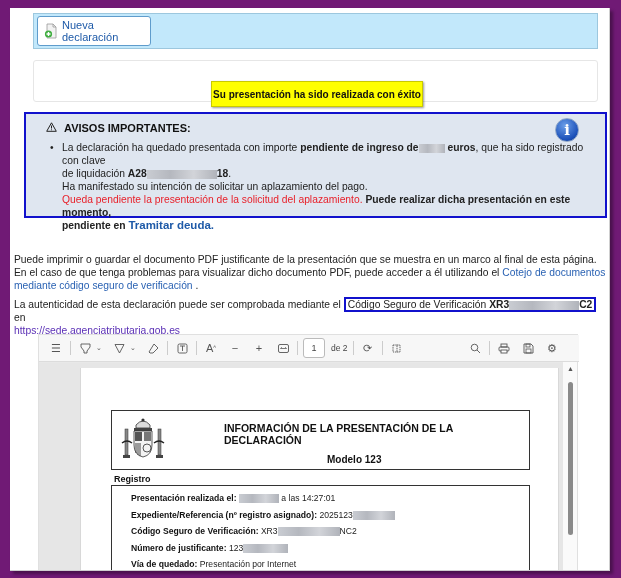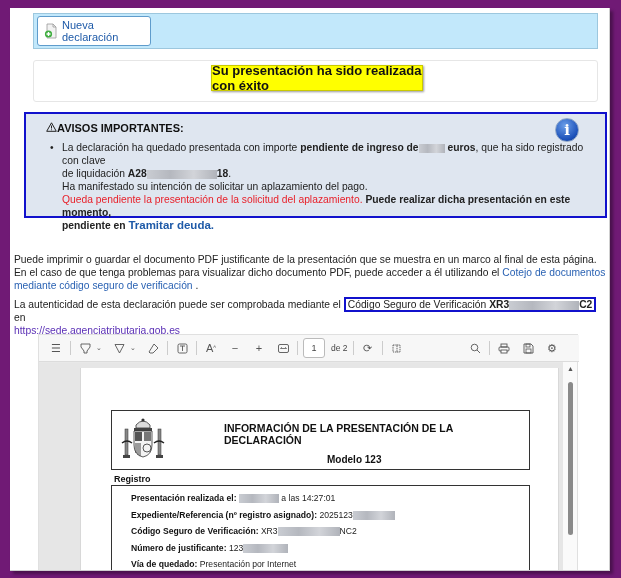--- a/index.html
+++ b/index.html
@@ -20,31 +20,31 @@
     background: #fff; border: 1px solid #5f9ccc; border-radius: 3px;
     display: flex; align-items: center; padding-left: 6px; gap: 4px;
     font-size: 11px; color: #1e5aa8; cursor: pointer;
   }
   .doc-icon { width: 14px; height: 16px; position: relative; }
   .success-box {
     position: absolute; left: 23px; top: 52px; width: 565px; height: 42px;
     border: 1px solid #e6e6e6; border-radius: 3px; background: #fff;
   }
   .success-badge {
-    position: absolute; left: 177px; top: 4px; width: 212px; height: 26px;
+    position: absolute; left: 177px; top: 20px; width: 212px; height: 26px;
     background: #ffff00; border: 1px solid #c9c900; box-shadow: 1px 1px 2px rgba(0,0,0,0.4);
     display: flex; align-items: center; justify-content: center;
-    font-size: 13px; font-weight: bold; color: #111;
+    font-size: 10px; font-weight: bold; color: #111;
   }
   .avisos {
     position: absolute; left: 14px; top: 104px; width: 583px; height: 106px;
     background: #dfe6f0; border: 2px solid #1111cc;
     padding: 8px 12px; font-size: 10.3px; color: #222; line-height: 13px;
   }
-  .avisos h3 { font-size: 11px; font-weight: bold; display: flex; align-items: center; gap: 0; margin-left: 8px; margin-bottom: 6px; color: #111; }
+  .avisos h3 { font-size: 11px; font-weight: bold; display: flex; align-items: center; gap: 7px; margin-left: 8px; margin-bottom: 6px; color: #111; }
   .info-icon {
     position: absolute; right: 26px; top: 4px; width: 24px; height: 24px; border-radius: 50%;
     background: radial-gradient(circle at 40% 30%, #6b9ee8, #1a4fb8 70%, #0d2f7a);
     border: 1px solid #8ea6c8; color: #fff; font-weight: bold; font-family: "DejaVu Serif", serif;
     display: flex; align-items: center; justify-content: center; font-size: 15px;
   }
   .avisos ul { list-style: none; margin-left: 12px; }
   .avisos li { position: relative; padding-left: 12px; }
   .avisos li::before { content: "•"; position: absolute; left: 0; top: 0; }
   .blur { display: inline-block; background: linear-gradient(90deg,#c9ccd2,#b5b8bf,#d2d4d9,#b0b3ba); height: 9px; vertical-align: middle; filter: blur(0.6px); }

